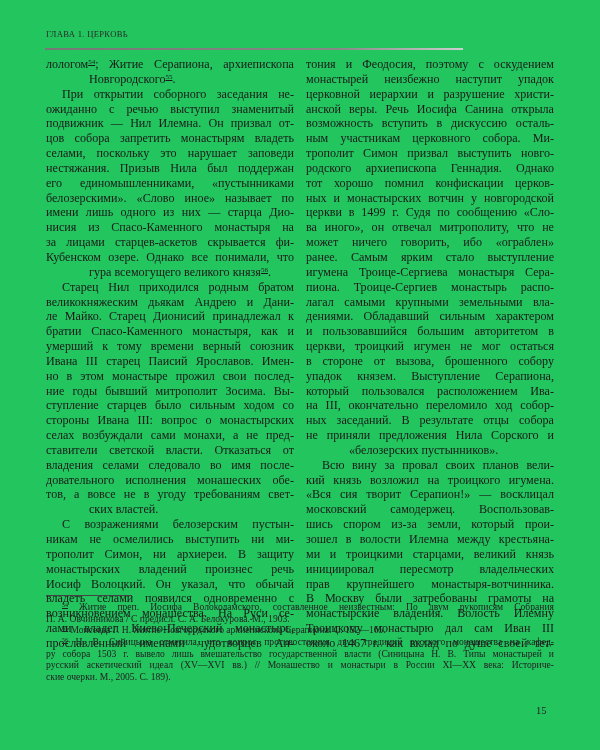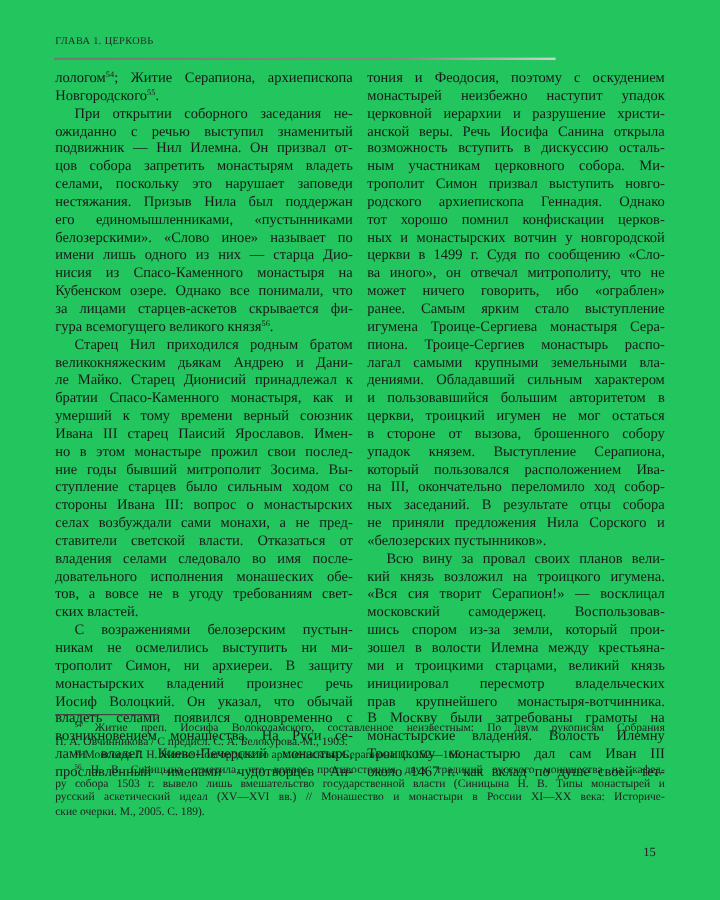--- a/index.html
+++ b/index.html
@@ -7,23 +7,23 @@
          font-family: "Liberation Serif", "DejaVu Serif", serif; color: #1a1a1a; }
   .page { position: absolute; left: 0; top: 0; width: 600px; height: 750px; background: #22c55e; }
   .running-head { position: absolute; left: 46px; top: 29px; font-size: 8.6px; letter-spacing: 0.3px; color: #2a2a2a; }
   .head-rule { position: absolute; left: 45px; top: 48px; width: 418px; height: 1.5px;
                background: linear-gradient(to right, #777 0%, #888 70%, #cfcfcf 100%); }
   .col { position: absolute; top: 57px; width: 248px; font-size: 12.1px; line-height: 14.85px;
          text-align: justify; }
   .col-left { left: 46px; }
   .col-right { left: 306px; }
   .line { display: block; white-space: nowrap; text-align-last: justify; text-align: justify; height: 14.85px; }
-  .line.last { text-align-last: left; }
+  .line.last { text-align-last: left; margin-left: 43px; }
   .line.indent { padding-left: 16px; }
-  sup { font-size: 7px; vertical-align: 4px; line-height: 0; }
+  sup { font-size: 7px; vertical-align: 4px; line-height: 0; text-decoration: underline; }
   .fn-rule { position: absolute; left: 46px; top: 595px; width: 86px; height: 1px; background: #444; }
   .footnotes { position: absolute; left: 46px; top: 601px; width: 508px; font-size: 9.6px; line-height: 11.7px; color: #222; }
   .fn-line { display: block; white-space: nowrap; text-align: justify; text-align-last: justify; height: 11.7px; }
   .fn-line.last { text-align-last: left; }
   .fn-line.indent { padding-left: 16px; }
   .fn-line sup { font-size: 6px; vertical-align: 3px; }
   .it { }
   .page-number { position: absolute; left: 536px; top: 705px; font-size: 10.5px; color: #222; }
 </style>
 </head>
@@ -39,22 +39,22 @@
       <span class="line indent">При открытии соборного заседания не-</span>
       <span class="line">ожиданно с речью выступил знаменитый</span>
       <span class="line">подвижник — Нил Илемна. Он призвал от-</span>
       <span class="line">цов собора запретить монастырям владеть</span>
       <span class="line">селами, поскольку это нарушает заповеди</span>
       <span class="line">нестяжания. Призыв Нила был поддержан</span>
       <span class="line">его единомышленниками, «пустынниками</span>
       <span class="line">белозерскими». «Слово иное» называет по</span>
       <span class="line">имени лишь одного из них — старца Дио-</span>
       <span class="line">нисия из Спасо-Каменного монастыря на</span>
+      <span class="line">за лицами старцев-аскетов скрывается фи-</span>
       <span class="line">Кубенском озере. Однако все понимали, что</span>
-      <span class="line">за лицами старцев-аскетов скрывается фи-</span>
       <span class="line last">гура всемогущего великого князя<sup>56</sup>.</span>
       <span class="line indent">Старец Нил приходился родным братом</span>
       <span class="line">великокняжеским дьякам Андрею и Дани-</span>
       <span class="line">ле Майко. Старец Дионисий принадлежал к</span>
       <span class="line">братии Спасо-Каменного монастыря, как и</span>
       <span class="line">умерший к тому времени верный союзник</span>
       <span class="line">Ивана III старец Паисий Ярославов. Имен-</span>
       <span class="line">но в этом монастыре прожил свои послед-</span>
       <span class="line">ние годы бывший митрополит Зосима. Вы-</span>
       <span class="line">ступление старцев было сильным ходом со</span>

